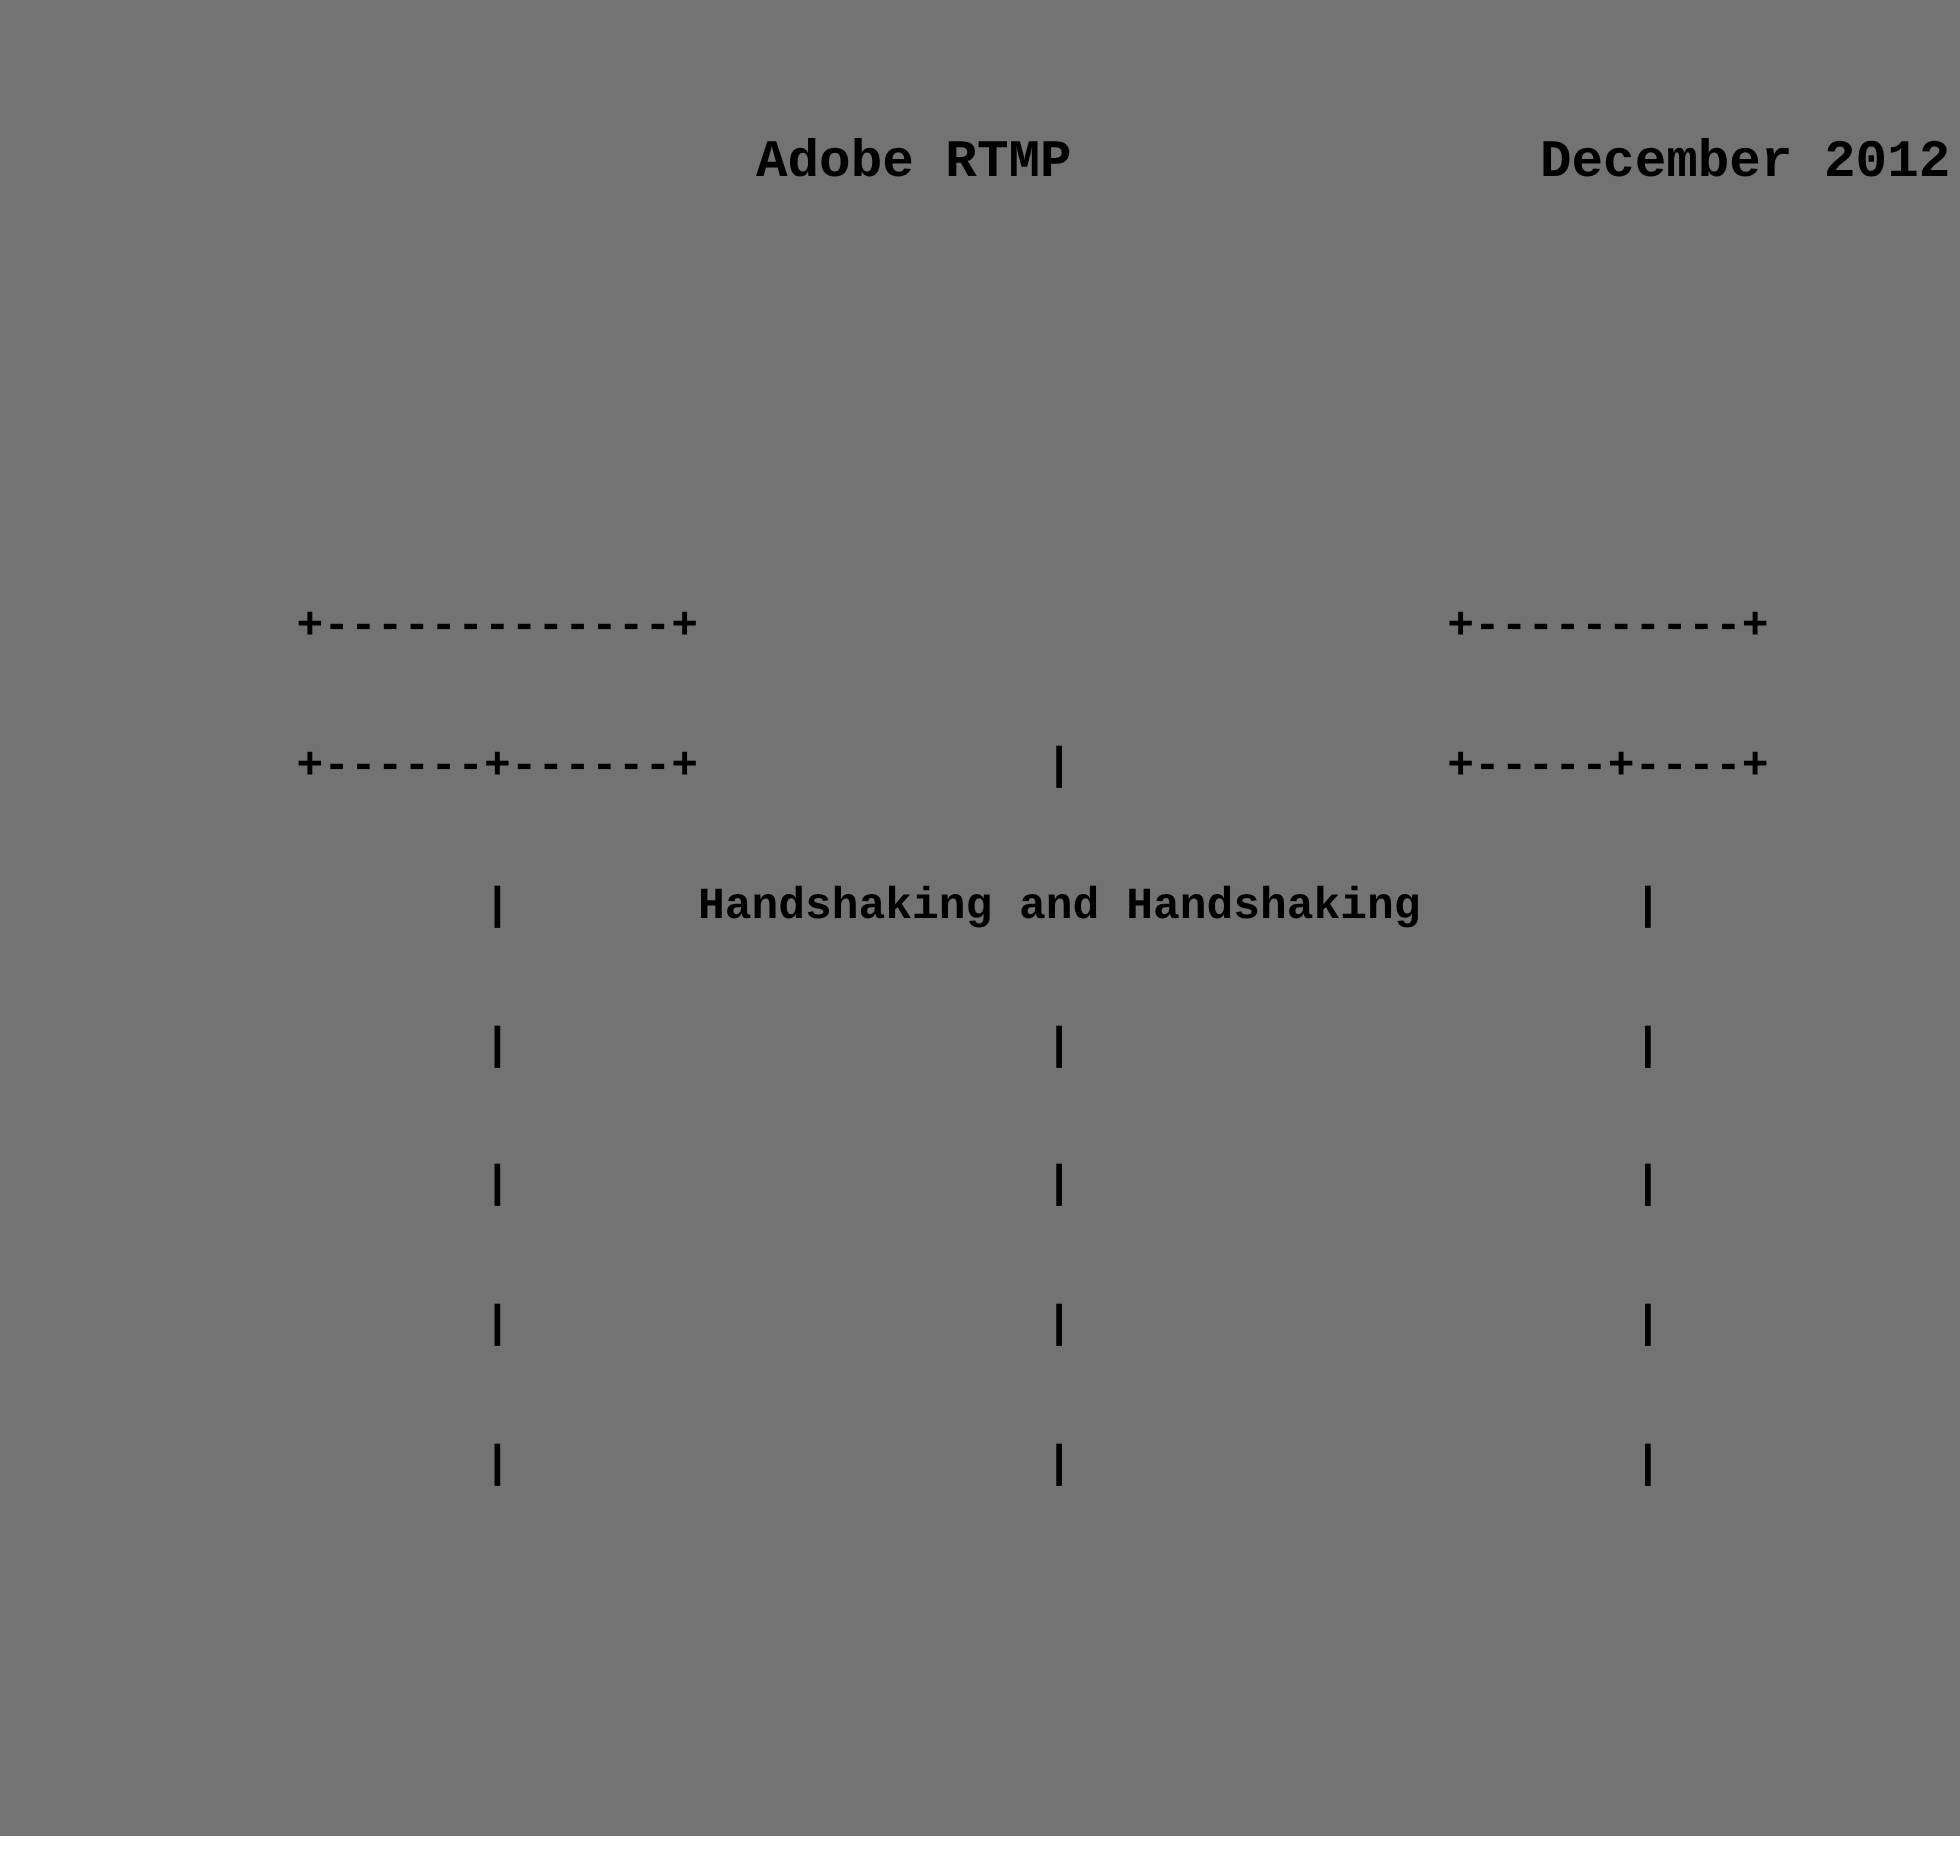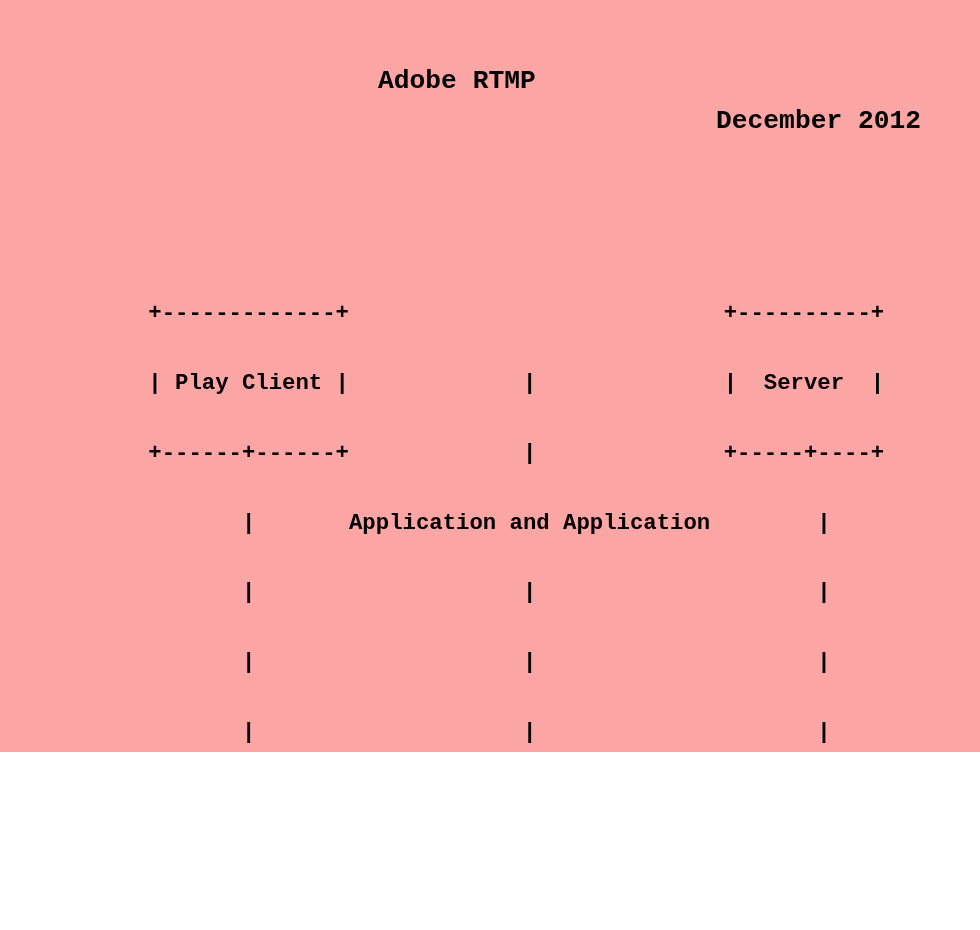--- a/index.html
+++ b/index.html
@@ -1,19 +1,19 @@
 <!DOCTYPE html>
 <html><head>
 <meta charset="utf-8">
 <style>
   html,body { margin:0; padding:0; background:#ffffff; }
   .page {
     position:relative;
-    width:980px; height:752px;
-    background:#fca5a5;
+    width:980px; height:918px;
+    background:#737373;
     overflow:hidden;
   }
   .ascii {
     position:absolute;
     top:0; left:68px;
     font-family:"Liberation Mono","DejaVu Sans Mono",monospace;
     font-weight:700;
     font-size:22.3px;
     line-height:23.25px;
     color:#000000;
@@ -24,39 +24,38 @@
   .hdr {
     position:absolute;
     top:-2px;
     font-family:"Liberation Mono","DejaVu Sans Mono",monospace;
     font-weight:700;
     font-size:26.3px;
     line-height:27px;
     white-space:pre;
   }
   .hdr-title { left:310px; }
-  .hdr-date  { left:648px;margin-top:40px; }
+  .hdr-date  { left:702px; }
 </style>
 </head>
 <body>
 
 <div class="page">
   <div class="ascii">
 
     <div class="ln header-row">
       <span class="hdr hdr-title">Adobe RTMP</span>
       <span class="hdr hdr-date">December 2012</span>
     </div>
 
     <div class="ln"></div>
     <div class="ln"></div>
     <div class="ln">      +-------------+                            +----------+</div>
-    <div class="ln">      | Play Client |             |              |  Server  |</div>
     <div class="ln">      +------+------+             |              +-----+----+</div>
-    <div class="ln">             |       Application and Application        |</div>
+    <div class="ln">             |       Handshaking and Handshaking        |</div>
     <div class="ln">             |                    |                     |</div>
     <div class="ln">             |                    |                     |</div>
     <div class="ln">             |                    |                     |</div>
     <div class="ln">             |                    |                     |</div>
     
     
     
     
     
     

